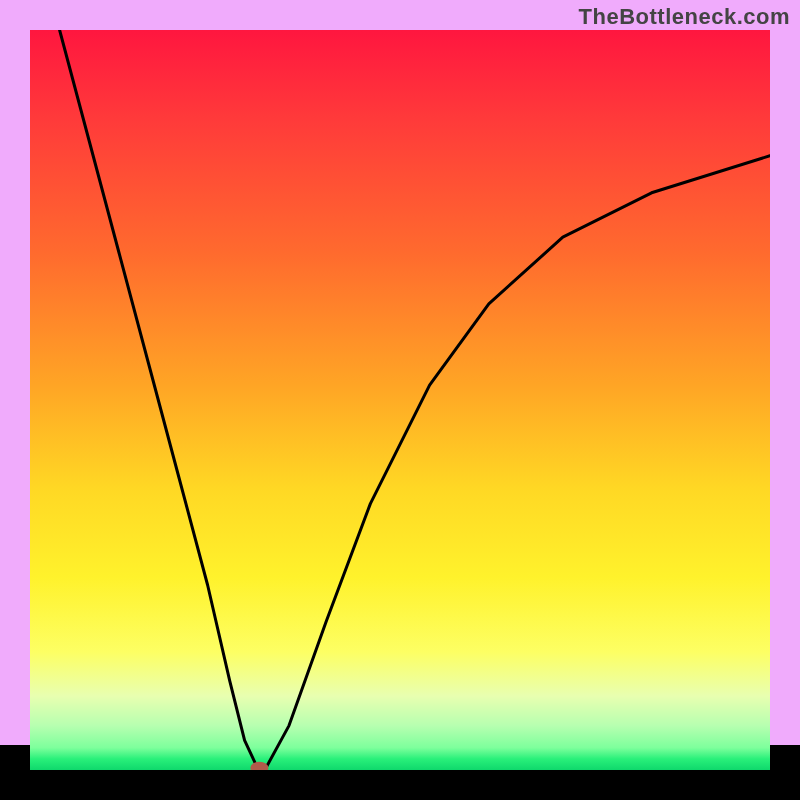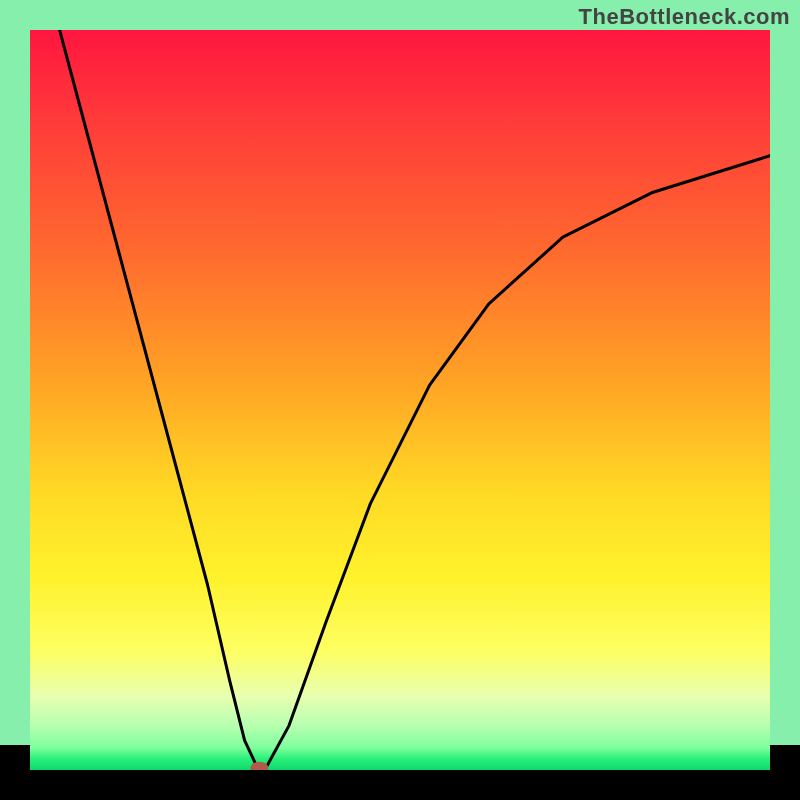--- a/index.html
+++ b/index.html
@@ -8,21 +8,21 @@
     width: 800px;
     height: 800px;
     background: #000;
     font-family: Arial, Helvetica, sans-serif;
     overflow: hidden;
   }
   .frame {
     position: relative;
     width: 800px;
     height: 745px;
-    background: #86efac;
+    background: #f0abfc;
   }
   .watermark {
     position: absolute;
     top: 4px;
     right: 10px;
     color: #444;
     font-size: 22px;
     font-weight: 600;
     letter-spacing: 0.5px;
     user-select: none;

